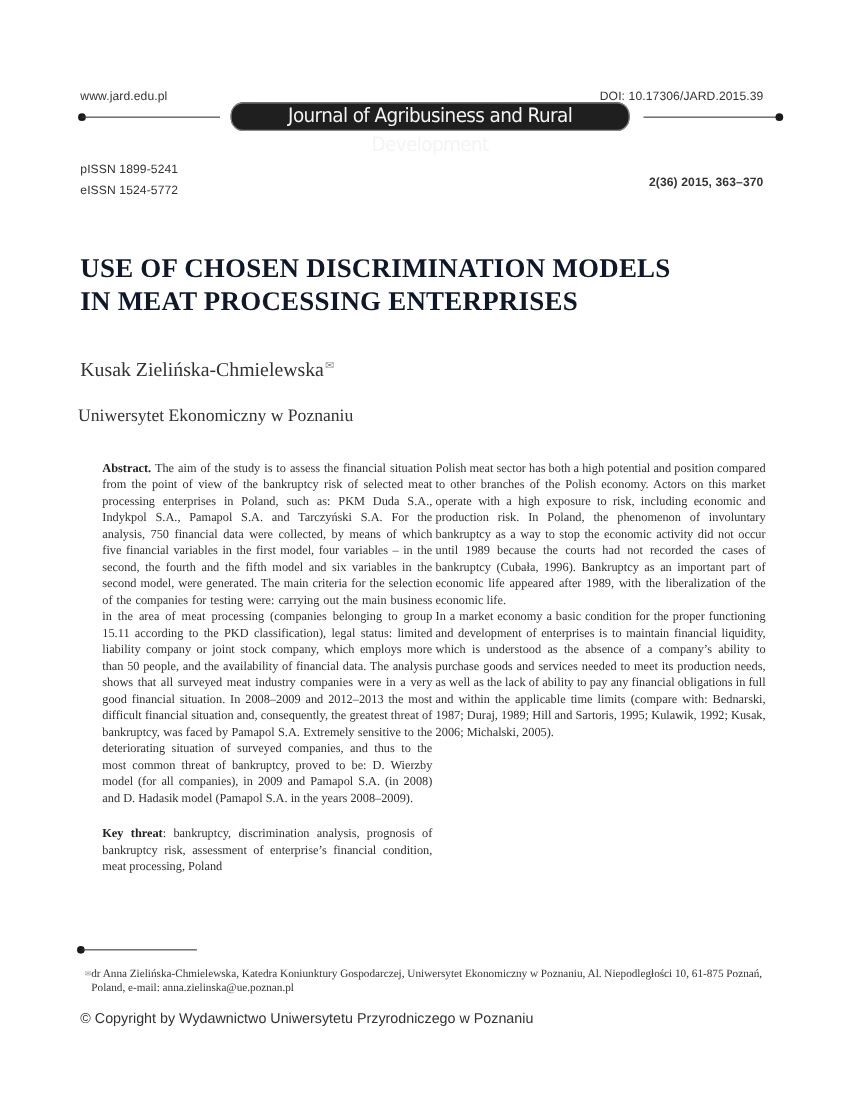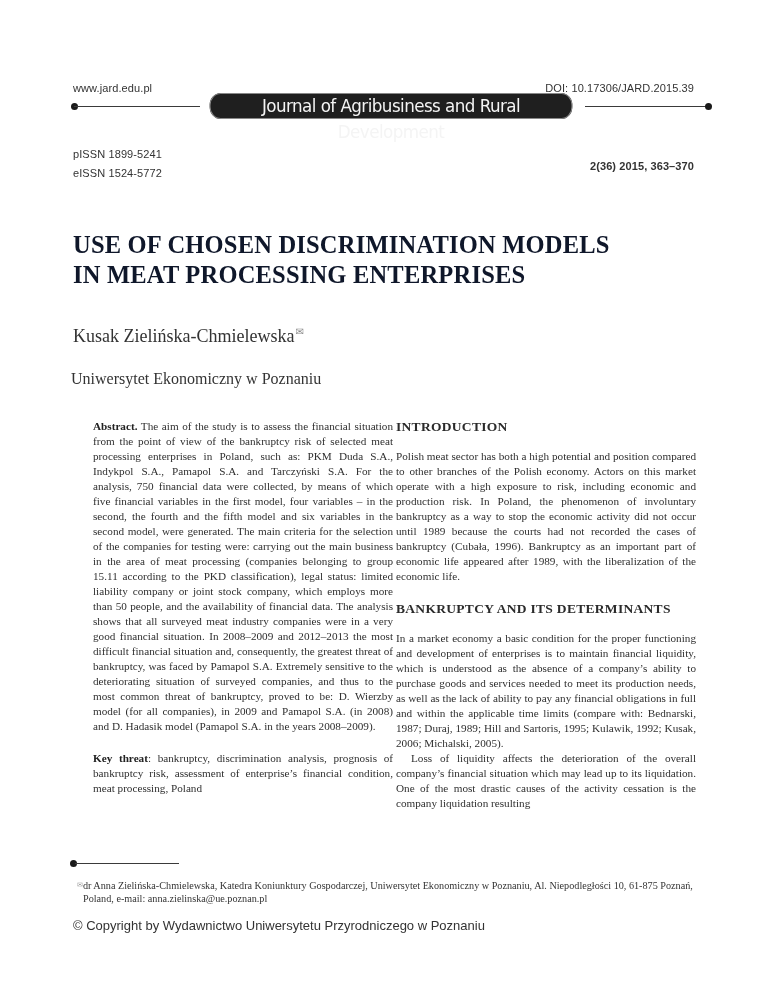--- a/index.html
+++ b/index.html
@@ -96,25 +96,22 @@
 <div id="left-col" class="abs serif col">
   <p class="para">
     <span class="bold">Abstract.</span><span> The aim of the study is to assess the financial situ­ation from the point of view of the bankruptcy risk of selected meat processing enterprises in Poland, such as: PKM Duda S.A., Indykpol S.A., Pamapol S.A. and Tarczyński S.A. For the analysis, 750 financial data were collected, by means of which five financial variables in the first model, four vari­ables – in the second, the fourth and the fifth model and six variables in the second model, were generated. The main cri­teria for the selection of the companies for testing were: car­rying out the main business in the area of meat processing (companies belonging to group 15.11 according to the PKD classification), legal status: limited liability company or joint stock company, which employs more than 50 people, and the availability of financial data. The analysis shows that all sur­veyed meat industry companies were in a very good finan­cial situation. In 2008–2009 and 2012–2013 the most difficult financial situation and, consequently, the greatest threat of bankruptcy, was faced by Pamapol S.A. Extremely sensitive to the deteriorating situation of surveyed companies, and thus to the most common threat of bankruptcy, proved to be: D. Wierzby model (for all companies), in 2009 and Pamapol S.A. (in 2008) and D. Hadasik model (Pamapol S.A. in the years 2008–2009).</span>
   </p>
   <p class="para kw-block">
     <span class="bold">Key threat</span><span>: bankruptcy, discrimination analysis, prognosis of bankruptcy risk, assessment of enterprise’s financial condi­tion, meat processing, Poland</span>
   </p>
 </div>
 
 <div id="right-col" class="abs serif col">
-  <div class="section-head">INTRODUCTION</div>
   <p class="para">Polish meat sector has both a high potential and position compared to other branches of the Polish economy. Ac­tors on this market operate with a high exposure to risk, including economic and production risk. In Poland, the phenomenon of involuntary bankruptcy as a way to stop the economic activity did not occur until 1989 because the courts had not recorded the cases of bankruptcy (Cubała, 1996). Bankruptcy as an important part of eco­nomic life appeared after 1989, with the liberalization of the economic life.</p>
-  <div class="section-head section-gap">BANKRUPTCY AND ITS DETERMINANTS</div>
   <p class="para">In a market economy a basic condition for the proper functioning and development of enterprises is to main­tain financial liquidity, which is understood as the ab­sence of a company’s ability to purchase goods and services needed to meet its production needs, as well as the lack of ability to pay any financial obligations in full and within the applicable time limits (compare with: Bednarski, 1987; Duraj, 1989; Hill and Sartoris, 1995; Kulawik, 1992; Kusak, 2006; Michalski, 2005).</p>
-  <p class="para indent">Loss of liquidity affects the deterioration of the over­all company’s financial situation which may lead up to its liquidation. One of the most drastic causes of the activity cessation is the company liquidation resulting</p>
 </div>
 
 <div id="fn-dot" class="abs dot"></div>
 <div id="fn-rule" class="abs rule"></div>
 <div id="footnote" class="abs serif">
   <span class="mail">✉</span><span>dr Anna Zielińska-Chmielewska, Katedra Koniunktury Gospodarczej, Uniwersytet Ekonomiczny w Poznaniu, Al. Niepodle­głości 10, 61-875 Poznań, Poland, e-mail: </span><span>anna.zielinska@ue.poznan.pl</span>
 </div>
 <div id="copyright" class="abs sans">© Copyright by Wydawnictwo Uniwersytetu Przyrodniczego w Poznaniu</div>
 
 </body></html>

